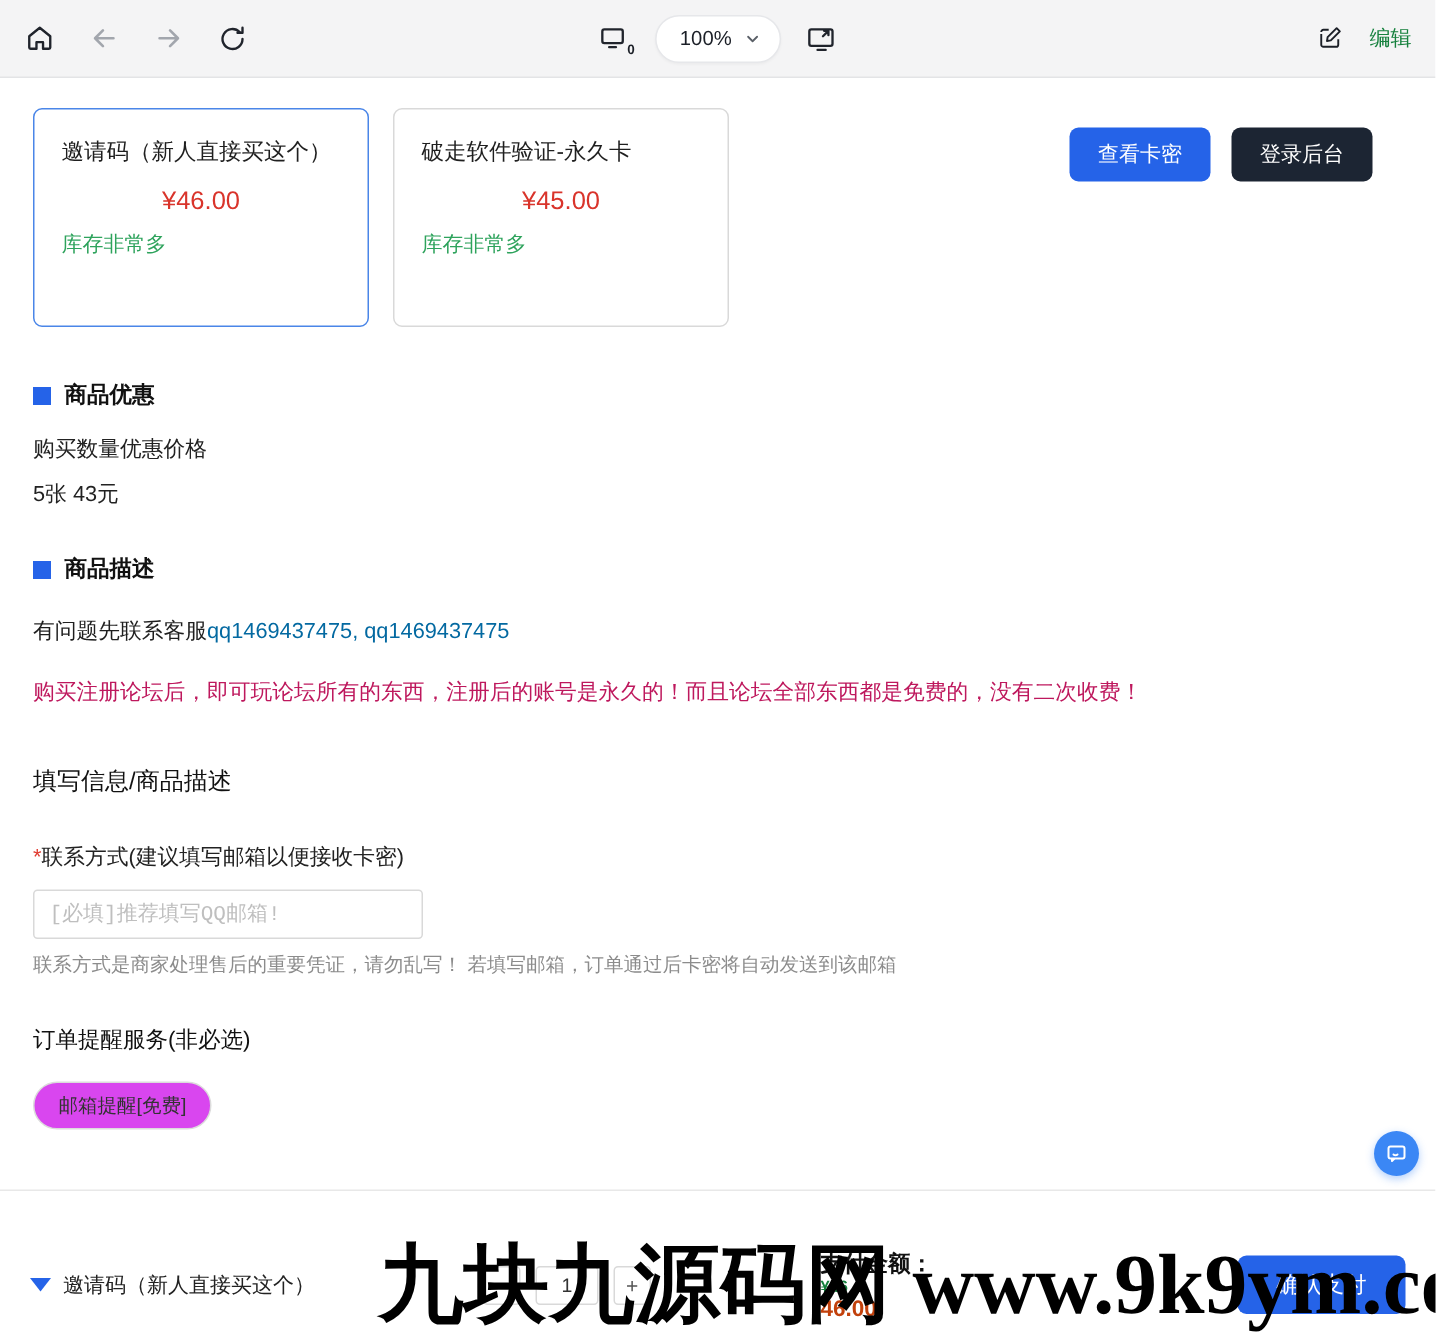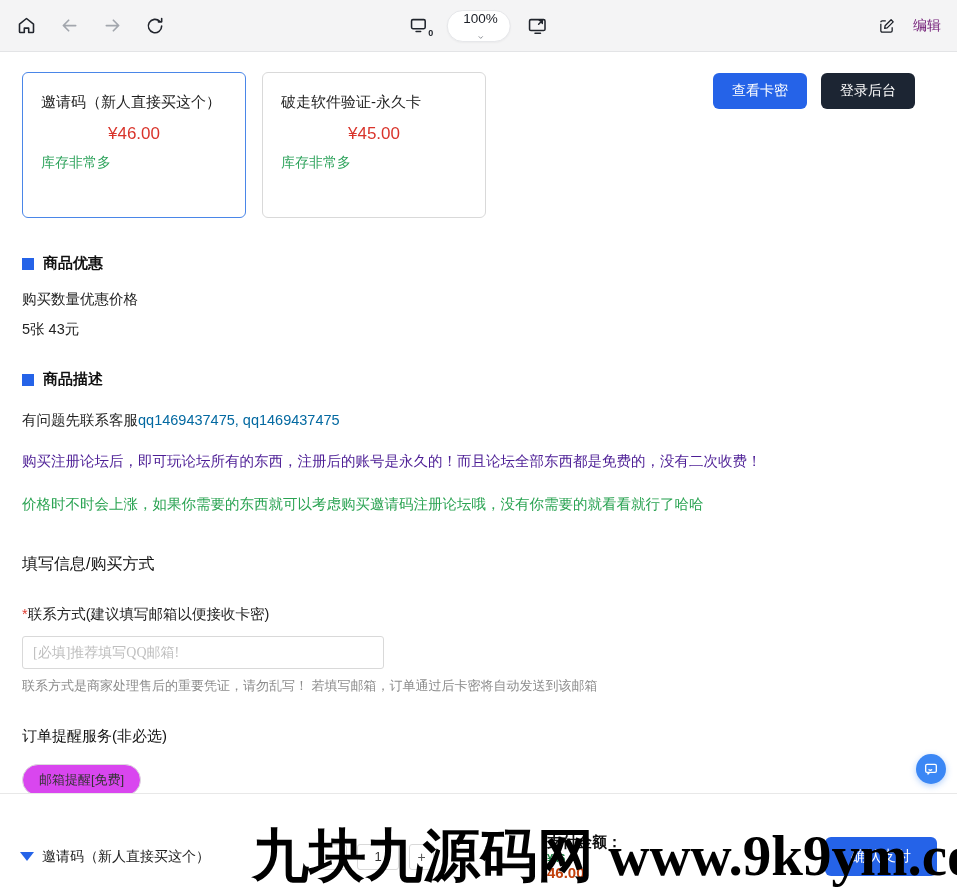--- a/index.html
+++ b/index.html
@@ -12,64 +12,64 @@
   
   .toolbar {
     height:52px; background:#f4f4f5; border-bottom:1px solid #e3e4e6;
     display:flex; align-items:center; padding:0 16px; position:relative;
   }
   .tb-left { display:flex; align-items:center; gap:22px; }
   .tb-center {
     position:absolute; left:50%; transform:translateX(-50%);
     display:flex; align-items:center; gap:16px;
   }
-  .tb-right { margin-left:auto; display:flex; align-items:flex-end; gap:18px;
-    font-size:14px; color:#701a75; cursor:pointer; }
+  .tb-right { margin-left:auto; display:flex; align-items:flex-start; gap:18px;
+    font-size:14px; color:#15803d; cursor:pointer; }
   .icon-btn { display:flex; align-items:center; justify-content:center; cursor:pointer; }
   .zoom-pill {
     background:#ffffff; border:1px solid #e6e7ea; border-radius:999px;
     height:32px; padding:0 12px 0 16px; display:flex; align-items:center; gap:8px;
-    font-size:13.5px; color:#1b1f27; box-shadow:0 1px 2px rgba(0,0,0,.04); cursor:pointer;flex-direction:column;
+    font-size:13.5px; color:#1b1f27; box-shadow:0 1px 2px rgba(0,0,0,.04); cursor:pointer;
   }
   .dev-badge { font-size:9px; font-weight:700; color:#1b1f27; }
 
   
   .content { padding:20px 22px 0; position:relative; }
 
   .cards-row { display:flex; gap:16px; position:relative; }
   .prod-card {
     width:224px; min-height:146px; background:#fff;
     border:1px solid #d9d9d9; border-radius:6px; padding:16px 18px; cursor:pointer;
   }
   .prod-card.selected { border:1.5px solid #4a86e8; }
   .prod-title { font-size:15px; line-height:26px; color:#1f1f1f; }
   .prod-price { margin-top:9px; font-size:17px; font-weight:400; color:#d9342b;text-align:center; }
   .prod-stock { margin-top:10px; font-size:14px; color:#2ea35c; }
 
-  .top-actions { position:absolute; right:20px; top:1px; display:flex; gap:14px; }
+  .top-actions { position:absolute; right:20px; top:13px; display:flex; gap:14px; }
   .btn { border:none; border-radius:6px; color:#fff; font-size:14px;
     padding:9px 19px; cursor:pointer; font-family:inherit; }
   .btn-blue { background:#2563e8; }
   .btn-dark { background:#1c2533; }
 
   .section { margin-top:34px; }
   .section-head { display:flex; align-items:center; gap:9px; font-size:15px; font-weight:700; color:#111; }
   .sq { width:12px; height:12px; background:#2563e8; display:inline-block; }
   .section-line { font-size:14.5px; color:#222; margin-top:17px; }
   .line-red { color:#0369a1; }
-  .line-blue { color:#4c1d95; }
+  .line-blue { color:#be185d; }
   .line-green { color:#2aa352; }
   .desc-line { font-size:14.5px; margin-top:22px; }
 
   .form-heading { margin-top:40px; font-size:16px; color:#111; font-weight:500; }
   .field-label { margin-top:30px; font-size:14.5px; color:#222; }
   .req { color:#e03b30; }
   .text-input {
-    margin-top:12px; width:362px; height:33px; border:1px solid #d9d9d9; border-radius:3px;
-    padding:0 10px; font-size:14px; color:#333; outline:none; font-family:Liberation Serif, serif;
+    margin-top:12px; width:260px; height:33px; border:1px solid #d9d9d9; border-radius:3px;
+    padding:0 10px; font-size:14px; color:#333; outline:none; font-family:Liberation Mono, monospace;
   }
   .text-input::placeholder { color:#bfbfbf; }
   .hint { margin-top:8px; font-size:13px; color:#8c8c8c; }
 
   .reminder-heading { margin-top:32px; font-size:15px; color:#111; }
   .pill-option {
     margin-top:18px; display:inline-block; background:#d946ef; border:1px solid #dcdcdc;
     border-radius:16px; padding:6px 16px; font-size:13px; color:#333; cursor:pointer;
   }
 
@@ -200,24 +200,23 @@
 
   <div class="section" style="margin-top:31px;">
     <div class="section-head">
       <span class="sq"></span>
       <span>商品描述</span>
     </div>
     <div class="desc-line">
       <span>有问题先联系客服</span><span class="line-red">qq1469437475, qq1469437475</span>
     </div>
     <div class="desc-line line-blue">购买注册论坛后，即可玩论坛所有的东西，注册后的账号是永久的！而且论坛全部东西都是免费的，没有二次收费！</div>
-    <div class="desc-line line-green" style="margin-top:24px;">价格时不时会上涨，如果你需要的东西就可以考虑购买邀请码注册论坛哦，没有你需要的就看看就行了哈哈</div>
-  </div>
-
-  <div class="form-heading">填写信息/购买方式</div>
+  </div>
+
+  <div class="form-heading">填写信息/商品描述</div>
 
   <div class="field-label">
     <span class="req">*</span><span>联系方式(建议填写邮箱以便接收卡密)</span>
   </div>
   <div>
     <input class="text-input" type="text" placeholder="[必填]推荐填写QQ邮箱!" style="">
   </div>
   <div class="hint">联系方式是商家处理售后的重要凭证，请勿乱写！ 若填写邮箱，订单通过后卡密将自动发送到该邮箱</div>
 
   <div class="reminder-heading">订单提醒服务(非必选)</div>

